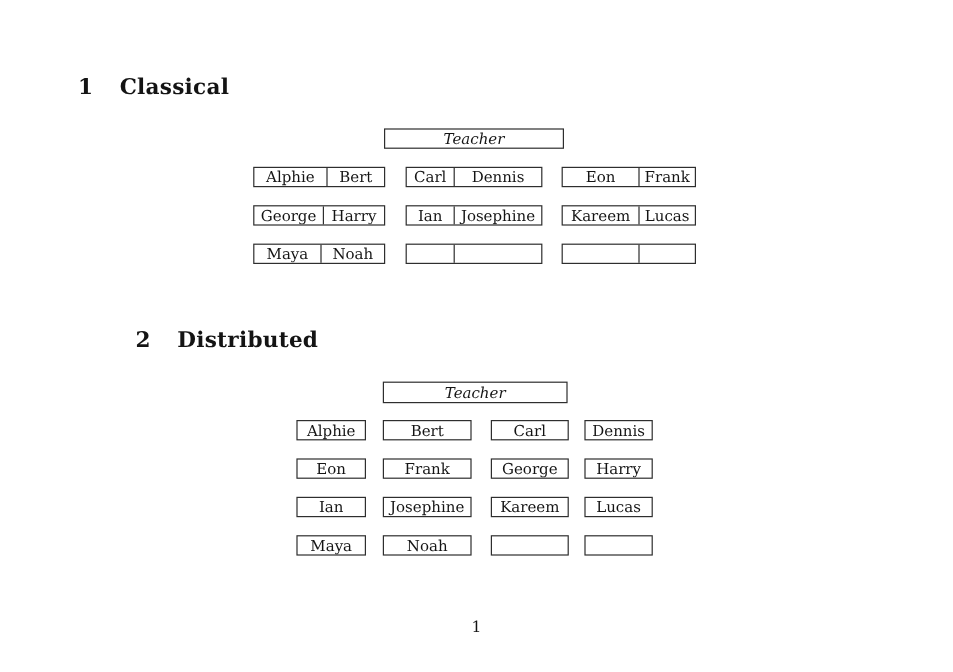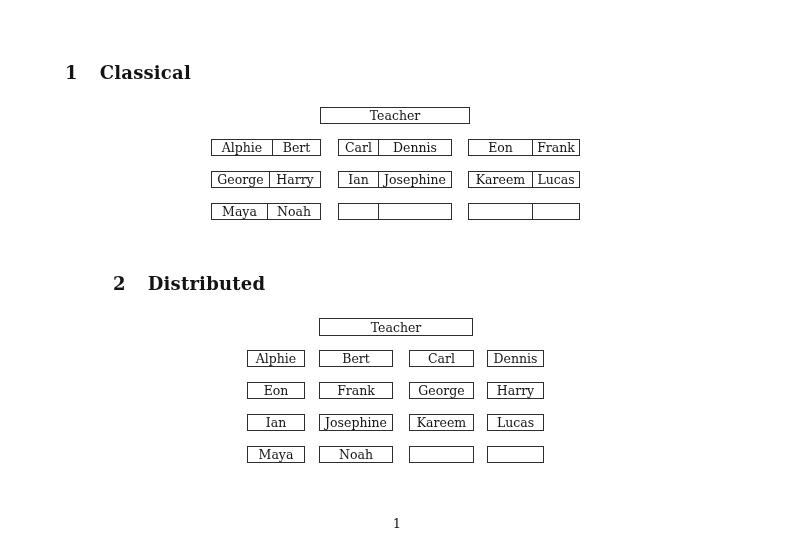--- a/index.html
+++ b/index.html
@@ -26,21 +26,21 @@
     position: absolute;
     border: 1px solid #2e2e2e;
     background: #ffffff;
     display: flex;
     align-items: center;
     justify-content: center;
     font-size: 12.5px;
     line-height: 15px;
     box-sizing: content-box;
   }
-  .teacher-box { height: 15px; }
+  .teacher-box { height: 15px; font-style: italic; }
   .pair-box { height: 15px; padding: 0; justify-content: stretch; }
   .pair-box .seat {
     display: flex;
     align-items: center;
     justify-content: center;
     height: 100%;
     overflow: hidden;
     white-space: nowrap;
   }
   .pair-box .seat.first { border-right: 1px solid #2e2e2e; }

